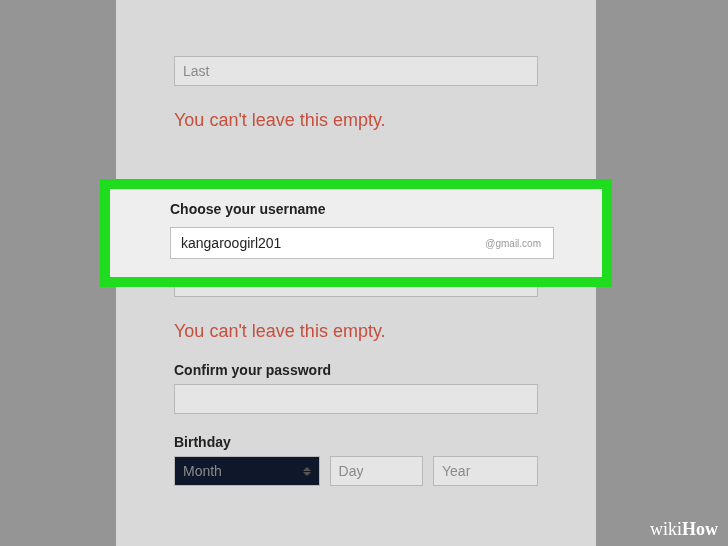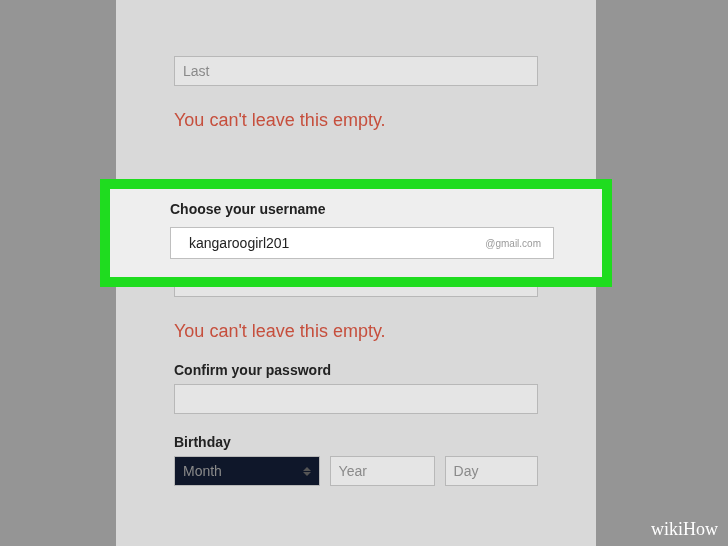--- a/index.html
+++ b/index.html
@@ -72,21 +72,20 @@
     height: 32px;
   }
   .username-wrap input {
     border: none;
     background: transparent;
     height: 100%;
     flex: 1;
     padding: 0 10px;
     font-size: 14px;
     color: #222;
-    margin-left: 8px;
   }
   .username-suffix {
     color: #9a9a9a;
     font-size: 10px;
     padding-right: 12px;
   }
   .after-highlight {
     margin-top: 114px;
   }
   .birthday-row {
@@ -119,21 +118,21 @@
   .wikihow {
     position: absolute;
     bottom: 6px;
     right: 10px;
     font-family: Georgia, "Times New Roman", serif;
     color: #fff;
     font-size: 18px;
     z-index: 20;
   }
   .wikihow b {
-    font-weight: normal;
+    font-weight: bold;
   }
   .month-col { flex: 2.2; }
   .day-col { flex: 1.3; }
   .year-col { flex: 1.5; }
 </style>
 </head>
 <body>
 
 <div class="form-panel">
 
@@ -158,22 +157,22 @@
   <div class="section" style="margin-bottom:0;">
     <div class="label">Birthday</div>
     <div class="birthday-row">
       <div class="select-box month-col">
         <span class="placeholder">Month</span>
         <span class="caret">
             <span class="up"></span>
             <span class="down"></span>
           </span>
       </div>
+      <input type="text" class="text-input day-col" placeholder="Day" style="">
       <input type="text" class="text-input year-col" placeholder="Year" style="">
-      <input type="text" class="text-input day-col" placeholder="Day" style="">
     </div>
   </div>
 
 </div>
 
 <div class="highlight-box">
   <div class="label" style="margin-bottom:10px;">Choose your username</div>
   <div class="username-wrap">
     <input type="text" value="kangaroogirl201" style="">
     <span class="username-suffix">@gmail.com</span>

